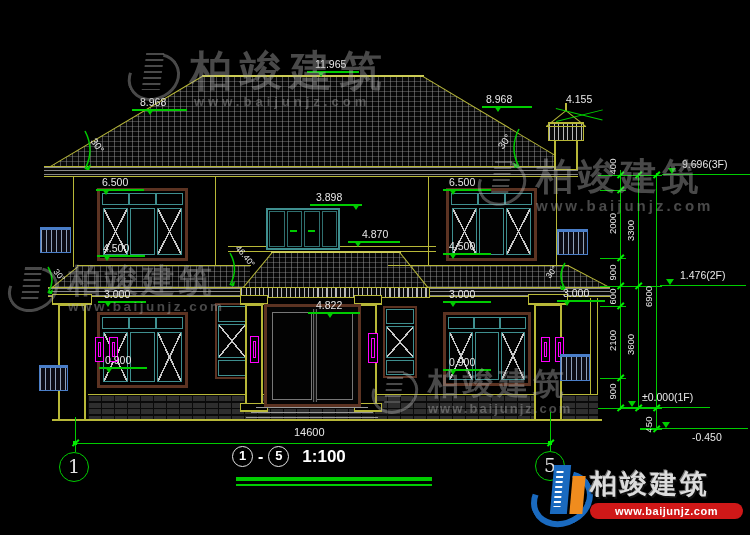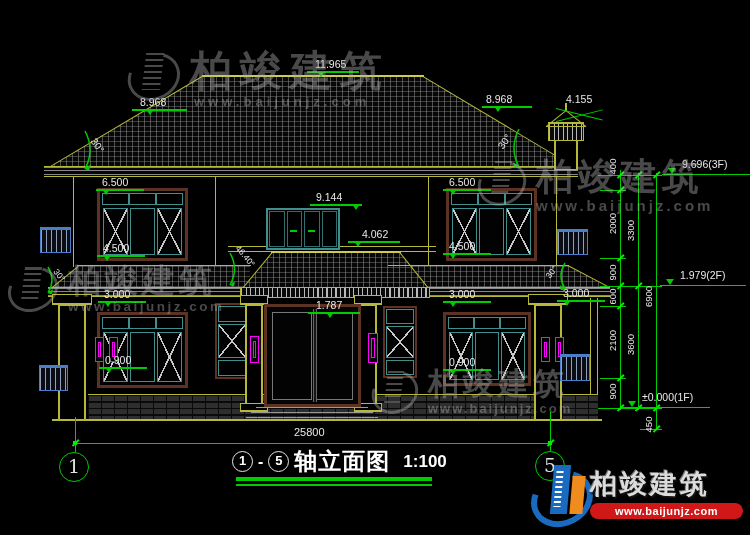--- a/index.html
+++ b/index.html
@@ -273,27 +273,27 @@
   <div class="dim" style="left:140px;top:96px;"><span>8.968</span><i class="ml" style="left:-8px;width:55px;"></i><b class="tri" style="left:6px;"></b></div>
   <div class="dim" style="left:486px;top:93px;"><span>8.968</span><i class="ml" style="left:-4px;width:50px;"></i><b class="tri" style="left:8px;"></b></div>
   <div class="dim" style="left:566px;top:93px;"><span>4.155</span></div>
   <div class="grline" style="left:556px;top:108px;width:48px;transform:rotate(14deg);"></div>
   <div class="grline" style="left:556px;top:121px;width:48px;transform:rotate(-14deg);"></div>
 
   <div class="dim" style="left:102px;top:176px;"><span>6.500</span><i class="ml" style="left:-6px;width:48px;"></i><b class="tri" style="left:0;"></b></div>
   <div class="dim" style="left:103px;top:242px;"><span>4.500</span><i class="ml" style="left:-6px;width:48px;"></i><b class="tri" style="left:0;"></b></div>
   <div class="dim" style="left:449px;top:176px;"><span>6.500</span><i class="ml" style="left:-6px;width:48px;"></i><b class="tri" style="left:0;"></b></div>
   <div class="dim" style="left:449px;top:240px;"><span>4.500</span><i class="ml" style="left:-6px;width:48px;"></i><b class="tri" style="left:0;"></b></div>
-  <div class="dim" style="left:316px;top:191px;"><span>9.144</span><i class="ml" style="left:-6px;width:52px;"></i><b class="tri" style="left:36px;"></b></div>
-  <div class="dim" style="left:362px;top:228px;"><span>4.062</span><i class="ml" style="left:-14px;width:52px;"></i><b class="tri" style="left:-8px;"></b></div>
+  <div class="dim" style="left:316px;top:191px;"><span>3.898</span><i class="ml" style="left:-6px;width:52px;"></i><b class="tri" style="left:36px;"></b></div>
+  <div class="dim" style="left:362px;top:228px;"><span>4.870</span><i class="ml" style="left:-14px;width:52px;"></i><b class="tri" style="left:-8px;"></b></div>
 
   <div class="dim" style="left:104px;top:288px;"><span>3.000</span><i class="ml" style="left:-6px;width:48px;"></i><b class="tri" style="left:0;"></b></div>
   <div class="dim" style="left:449px;top:288px;"><span>3.000</span><i class="ml" style="left:-6px;width:48px;"></i><b class="tri" style="left:0;"></b></div>
   <div class="dim" style="left:563px;top:287px;"><span>3.000</span><i class="ml" style="left:-6px;width:48px;"></i><b class="tri" style="left:0;"></b></div>
-  <div class="dim" style="left:316px;top:299px;"><span>1.787</span><i class="ml" style="left:-8px;width:52px;"></i><b class="tri" style="left:10px;"></b></div>
+  <div class="dim" style="left:316px;top:299px;"><span>4.822</span><i class="ml" style="left:-8px;width:52px;"></i><b class="tri" style="left:10px;"></b></div>
   <div class="dim" style="left:105px;top:354px;"><span>0.900</span><i class="ml" style="left:-6px;width:48px;"></i><b class="tri" style="left:0;"></b></div>
   <div class="dim" style="left:449px;top:356px;"><span>0.900</span><i class="ml" style="left:-6px;width:48px;"></i><b class="tri" style="left:0;"></b></div>
 
   <div class="gl" style="left:620px;top:170px;width:1px;height:240px;"></div>
   <div class="gl" style="left:638px;top:173px;width:1px;height:237px;"></div>
   <div class="gl" style="left:656px;top:173px;width:1px;height:256px;"></div>
   <div class="gl" style="left:598px;top:175px;width:64px;height:1px;"></div>
   <div class="gl" style="left:600px;top:190px;width:26px;height:1px;"></div>
   <div class="gl" style="left:600px;top:258px;width:26px;height:1px;"></div>
   <div class="gl" style="left:600px;top:286px;width:62px;height:1px;"></div>
@@ -326,46 +326,50 @@
   <div class="rl" style="left:610px;top:339px;">3600</div>
   <div class="rl" style="left:628px;top:291px;">6900</div>
   <div class="rl" style="left:628px;top:419px;">450</div>
 
   <div class="lvl" style="left:662px;top:158px;width:88px;">
       <span class="lt">9.696(3F)</span>
       <i class="ll"></i>
       <b class="tri"></b>
     </div>
   <div class="lvl" style="left:660px;top:269px;width:86px;">
-      <span class="lt">1.979(2F)</span>
+      <span class="lt">1.476(2F)</span>
       <i class="ll"></i>
       <b class="tri"></b>
     </div>
   <div class="lvl" style="left:622px;top:391px;width:88px;">
       <span class="lt">±0.000(1F)</span>
       <i class="ll"></i>
       <b class="tri"></b>
     </div>
+  <div class="lvl" style="left:640px;top:421px;width:108px;">
+    <i class="ll" style="top:7px;"></i>
+      <b class="tri" style="top:1px;left:22px;"></b>
+    <span class="lt" style="margin-left:52px;margin-top:10px;">-0.450</span>
+  </div>
 
   <div class="gl" style="left:75px;top:417px;width:1px;height:35px;"></div>
   <div class="gl" style="left:550px;top:412px;width:1px;height:39px;"></div>
   <div class="dot" style="left:73px;top:441px;"></div>
   <div class="dot" style="left:548px;top:441px;"></div>
   <div class="gl" style="left:76px;top:443px;width:475px;height:1px;"></div>
   <div class="tick" style="left:71px;top:442px;"></div>
     <div class="tick" style="left:546px;top:442px;"></div>
-  <div class="dim" style="left:294px;top:426px;font-size:11px;"><span>25800</span></div>
+  <div class="dim" style="left:294px;top:426px;font-size:11px;"><span>14600</span></div>
   <div class="bubble" style="left:59px;top:452px;">1</div>
   <div class="bubble" style="left:535px;top:451px;">5</div>
 
   <div id="titleblock">
     <span class="circ">1</span>
     <span style="font-weight:bold;">-</span>
     <span class="circ">5</span>
-    <span class="tname">轴立面图</span>
     <span class="tscale">1:100</span>
   </div>
   <div class="gl" style="left:236px;top:477px;width:196px;height:3.5px;"></div>
   <div class="gl" style="left:236px;top:484px;width:196px;height:1.5px;"></div>
 
   <div class="wm" style="left:126px;top:50px;">
     <div class="wmicon" style="width:56px;height:54px;"></div>
     <div>
         <div class="wbrand" style="font-size:42px;letter-spacing:8px;">柏竣建筑</div>
          <div class="wurl" style="font-size:13px;letter-spacing:4px;margin-top:2px;margin-left:4px;">www.baijunjz.com</div>

